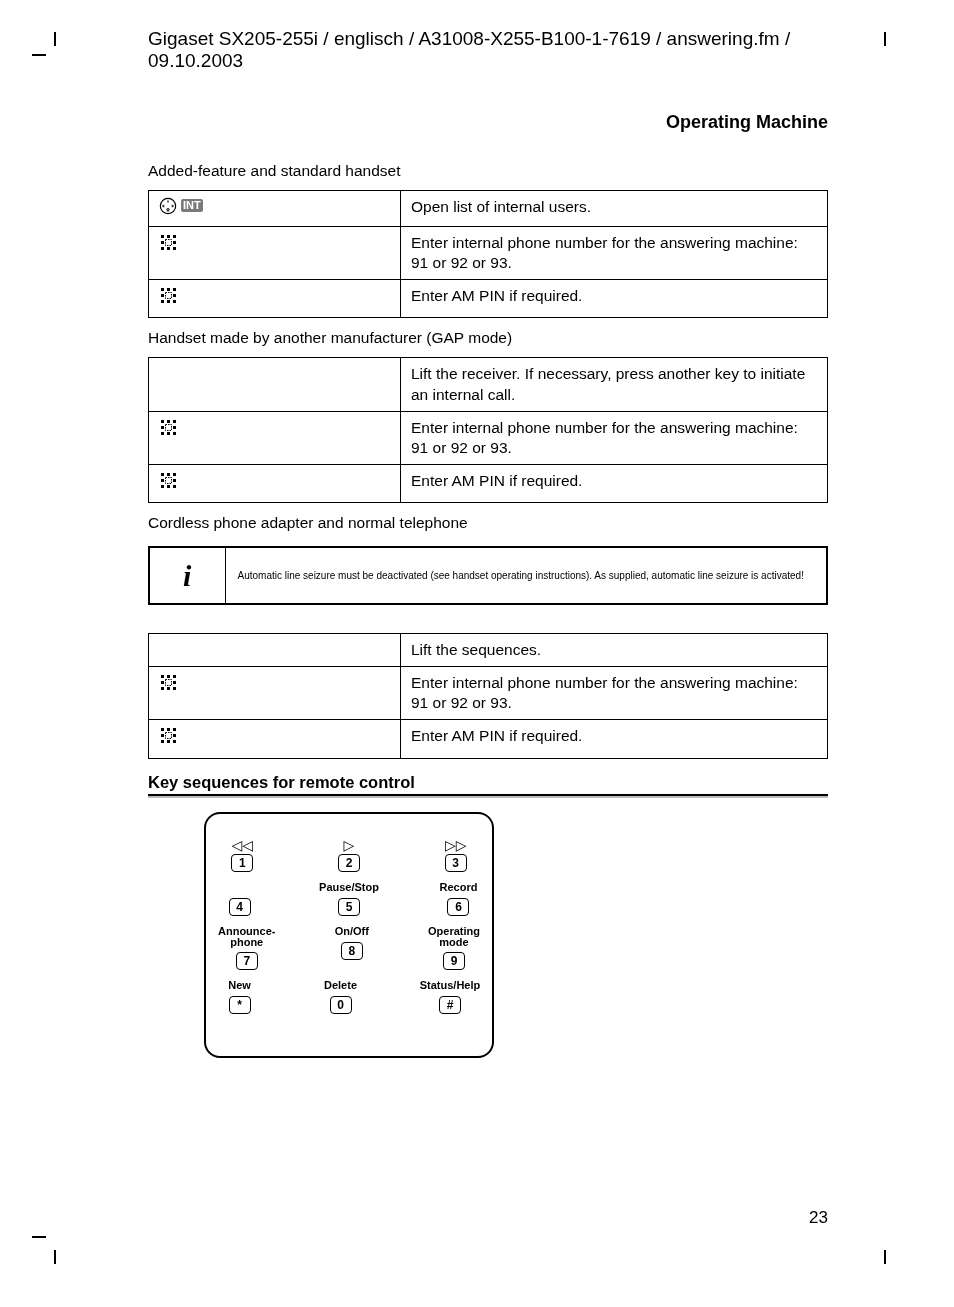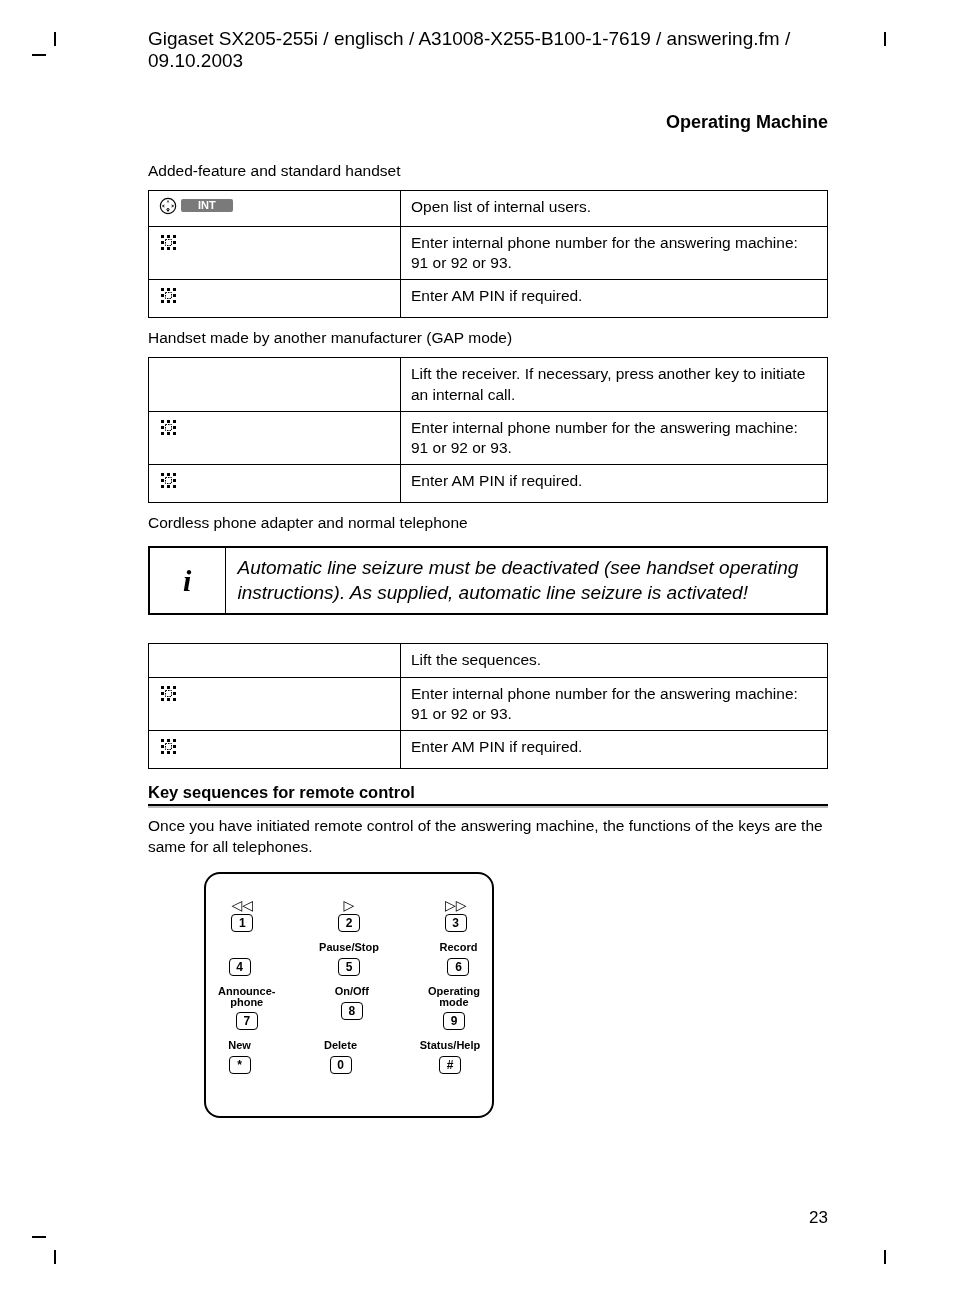--- a/index.html
+++ b/index.html
@@ -57,41 +57,40 @@
   .circle-nav {
     width: 18px; height: 18px;
     display: inline-block;
   }
   .int-box {
     display: inline-block;
     background: #7a7a7a;
     color: #fff;
     font-size: 11px;
     font-weight: 700;
-    padding: 1px 17px;
+    padding: 1px 2px;
     line-height: 1;
     border-radius: 2px;
   }
   .keypad-icon {
     display: inline-block;
     width: 20px;
     height: 20px;
   }
   .info-table {
     border: 2px solid #000;
     width: 100%;
     border-collapse: collapse;
     margin: 12px 0 28px 0;
   }
   .info-table td {
     padding: 8px 12px;
     vertical-align: middle;
-    font-size: 19px;
+    font-size: 10px;
     line-height: 1.3;
-    font-style: italic;
   }
   .info-table td.info-icon-cell {
     width: 76px;
     text-align: center;
     border-right: 1px solid #000;
     font-family: Georgia, "Times New Roman", serif;
     font-style: italic;
     font-weight: 700;
     font-size: 30px;
   }
@@ -343,21 +342,20 @@
               </svg>
         </span>
       </td>
       <td>Enter AM PIN if required.</td>
     </tr>
   </tbody>
     </table>
 
   <div class="subsection-title">Key sequences for remote control</div>
   <div class="rule"></div>
-  <div class="para">Once you have initiated remote control of the answering machine, the functions of the keys are the same for all telephones.</div>
 
   <div class="keypad-box">
     <div class="kp-row">
       <div class="kp-cell">
         <div class="kp-glyph">◁◁</div>
         <div class="kp-key">1</div>
       </div>
       <div class="kp-cell">
         <div class="kp-glyph">▷</div>
         <div class="kp-key">2</div>

